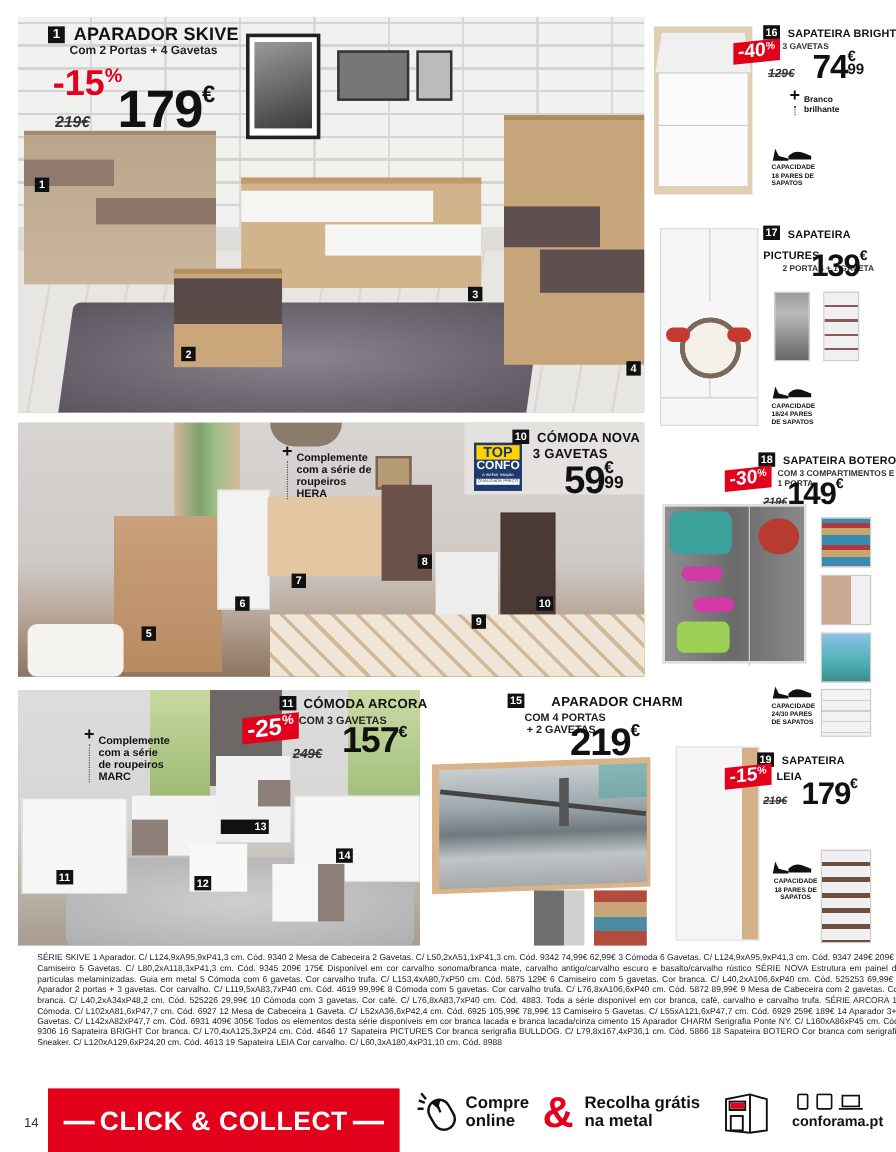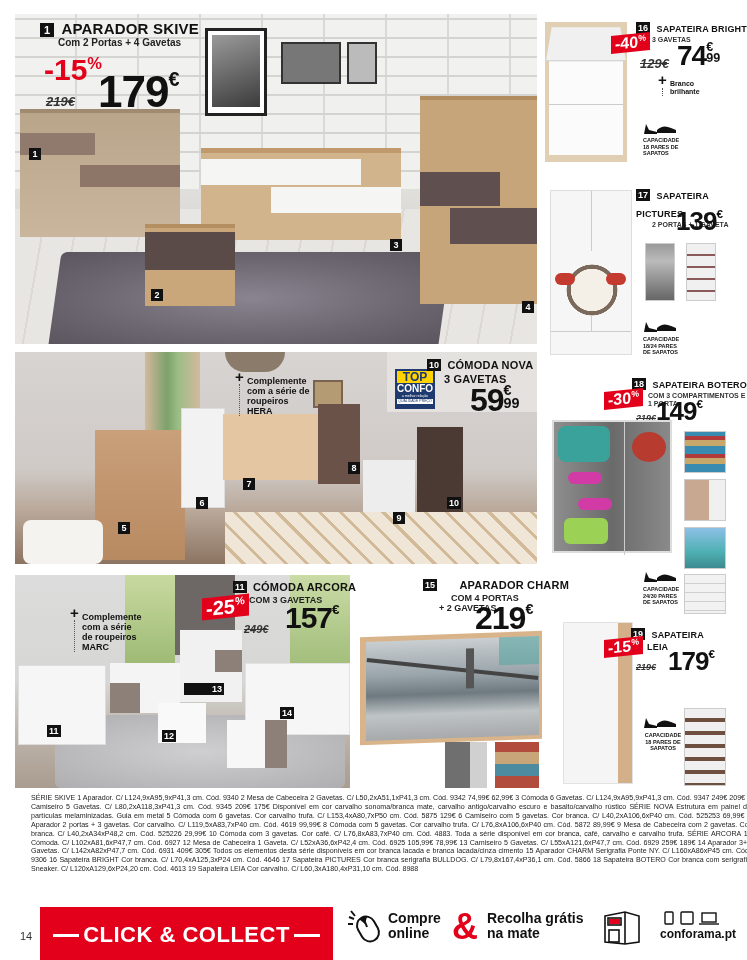--- a/index.html
+++ b/index.html
@@ -185,21 +185,21 @@
   <span>-25</span><sup>%</sup>
 </div>
 <div class="old" style="left:244px; top:623px; font-size:11px;">249€</div>
 <div class="price" style="left:285px; top:603px; font-size:30px;">
   <span>157</span><span class="cur">€</span>
 </div>
 
 <div class="abs" style="left:423px; top:575px;">
   <span class="num">15</span>
   <span class="title" style="font-size:11px; margin-left:18px;">APARADOR CHARM</span>
-  <div class="sub" style="margin-left:28px;">COM 4 PORTAS</div>
+  <div class="sub" style="margin-left:14px;">COM 4 PORTAS</div>
   <div class="sub" style="margin-left:16px;">+ 2 GAVETAS</div>
 </div>
 <div class="price" style="left:475px; top:602px; font-size:32px;">
   <span>219</span><span class="cur">€</span>
 </div>
 <div class="abs" style="left:360px; top:634px; width:182px; height:108px; background:#d9b48a; padding:5px 3px 4px 6px; transform: skewY(-2deg);">
   <div style="width:100%; height:100%; background: linear-gradient(180deg,#c9ced1 0%,#9aa5ab 35%,#6e7a80 55%,#bfc4c6 75%,#a7a9ab 100%); position:relative;">
     <div style="position:absolute; left:0; top:28px; width:100%; height:4px; background:#444; transform: rotate(8deg);"></div>
     <div style="position:absolute; left:100px; top:10px; width:8px; height:40px; background:#555;"></div>
     <div style="position:absolute; right:0; top:0; width:40px; height:28px; background:#5aa6a2; opacity:0.6;"></div>
@@ -214,21 +214,21 @@
   <div style="height:50px; background:#fbfbfb;"></div>
 </div>
 <div class="abs" style="left:636px; top:18px;">
   <span class="num">16</span>
   <span class="title" style="font-size:9px; margin-left:2px;">SAPATEIRA BRIGHT</span>
   <div style="font-size:7px; font-weight:bold; margin-left:16px; color:#333;">3 GAVETAS</div>
 </div>
 <div class="discount" style="left:611px; top:34px; font-size:16px;">
   <span>-40</span><sup>%</sup>
 </div>
-<div class="old" style="left:640px; top:56px; font-size:13px;">129€</div>
+<div class="old" style="left:640px; top:56px; font-size:10px;">129€</div>
 <div class="price" style="left:677px; top:42px; font-size:28px;">
   <span>74</span><span class="cents">
       <span>€</span>
       <span>99</span>
     </span>
 </div>
 <div class="plus" style="left:658px; top:80px; width:50px; font-size:7px; line-height:8px;">Branco brilhante</div>
 <svg class="shoe-icon" style="left:643px; top:120px;" viewBox="0 0 34 16">
     <path d="M1 14 L3 4 L6 10 L14 12 L14 14 Z" fill="#111"></path>
     <path d="M14 10 Q20 4 28 8 L33 10 L33 13 L14 13 Z" fill="#111"></path>
@@ -324,21 +324,21 @@
   </g>
   <path d="M14 12 Q18 8 22 10 L20 17 Z" fill="#111"></path>
 </svg>
 <div class="footer-text" style="left:388px; top:911px;">
   <div>Compre</div>
   <div>online</div>
 </div>
 <div class="amp">&amp;</div>
 <div class="footer-text" style="left:487px; top:911px;">
   <div>Recolha grátis</div>
-  <div>na mate</div>
+  <div>na metal</div>
 </div>
 <svg class="abs" style="left:603px; top:910px; width:38px; height:36px;" viewBox="0 0 38 36">
   <g stroke="#111" stroke-width="1.6" fill="none">
     <path d="M2 6 L22 2 L36 6 L36 32 L22 34 L2 32 Z"></path>
     <path d="M22 2 L22 34"></path>
     <rect x="6" y="20" width="10" height="12"></rect>
     <rect x="5" y="8" width="13" height="7"></rect>
   </g>
   <rect x="6" y="9" width="11" height="5" fill="#e3001b"></rect>
 </svg>

